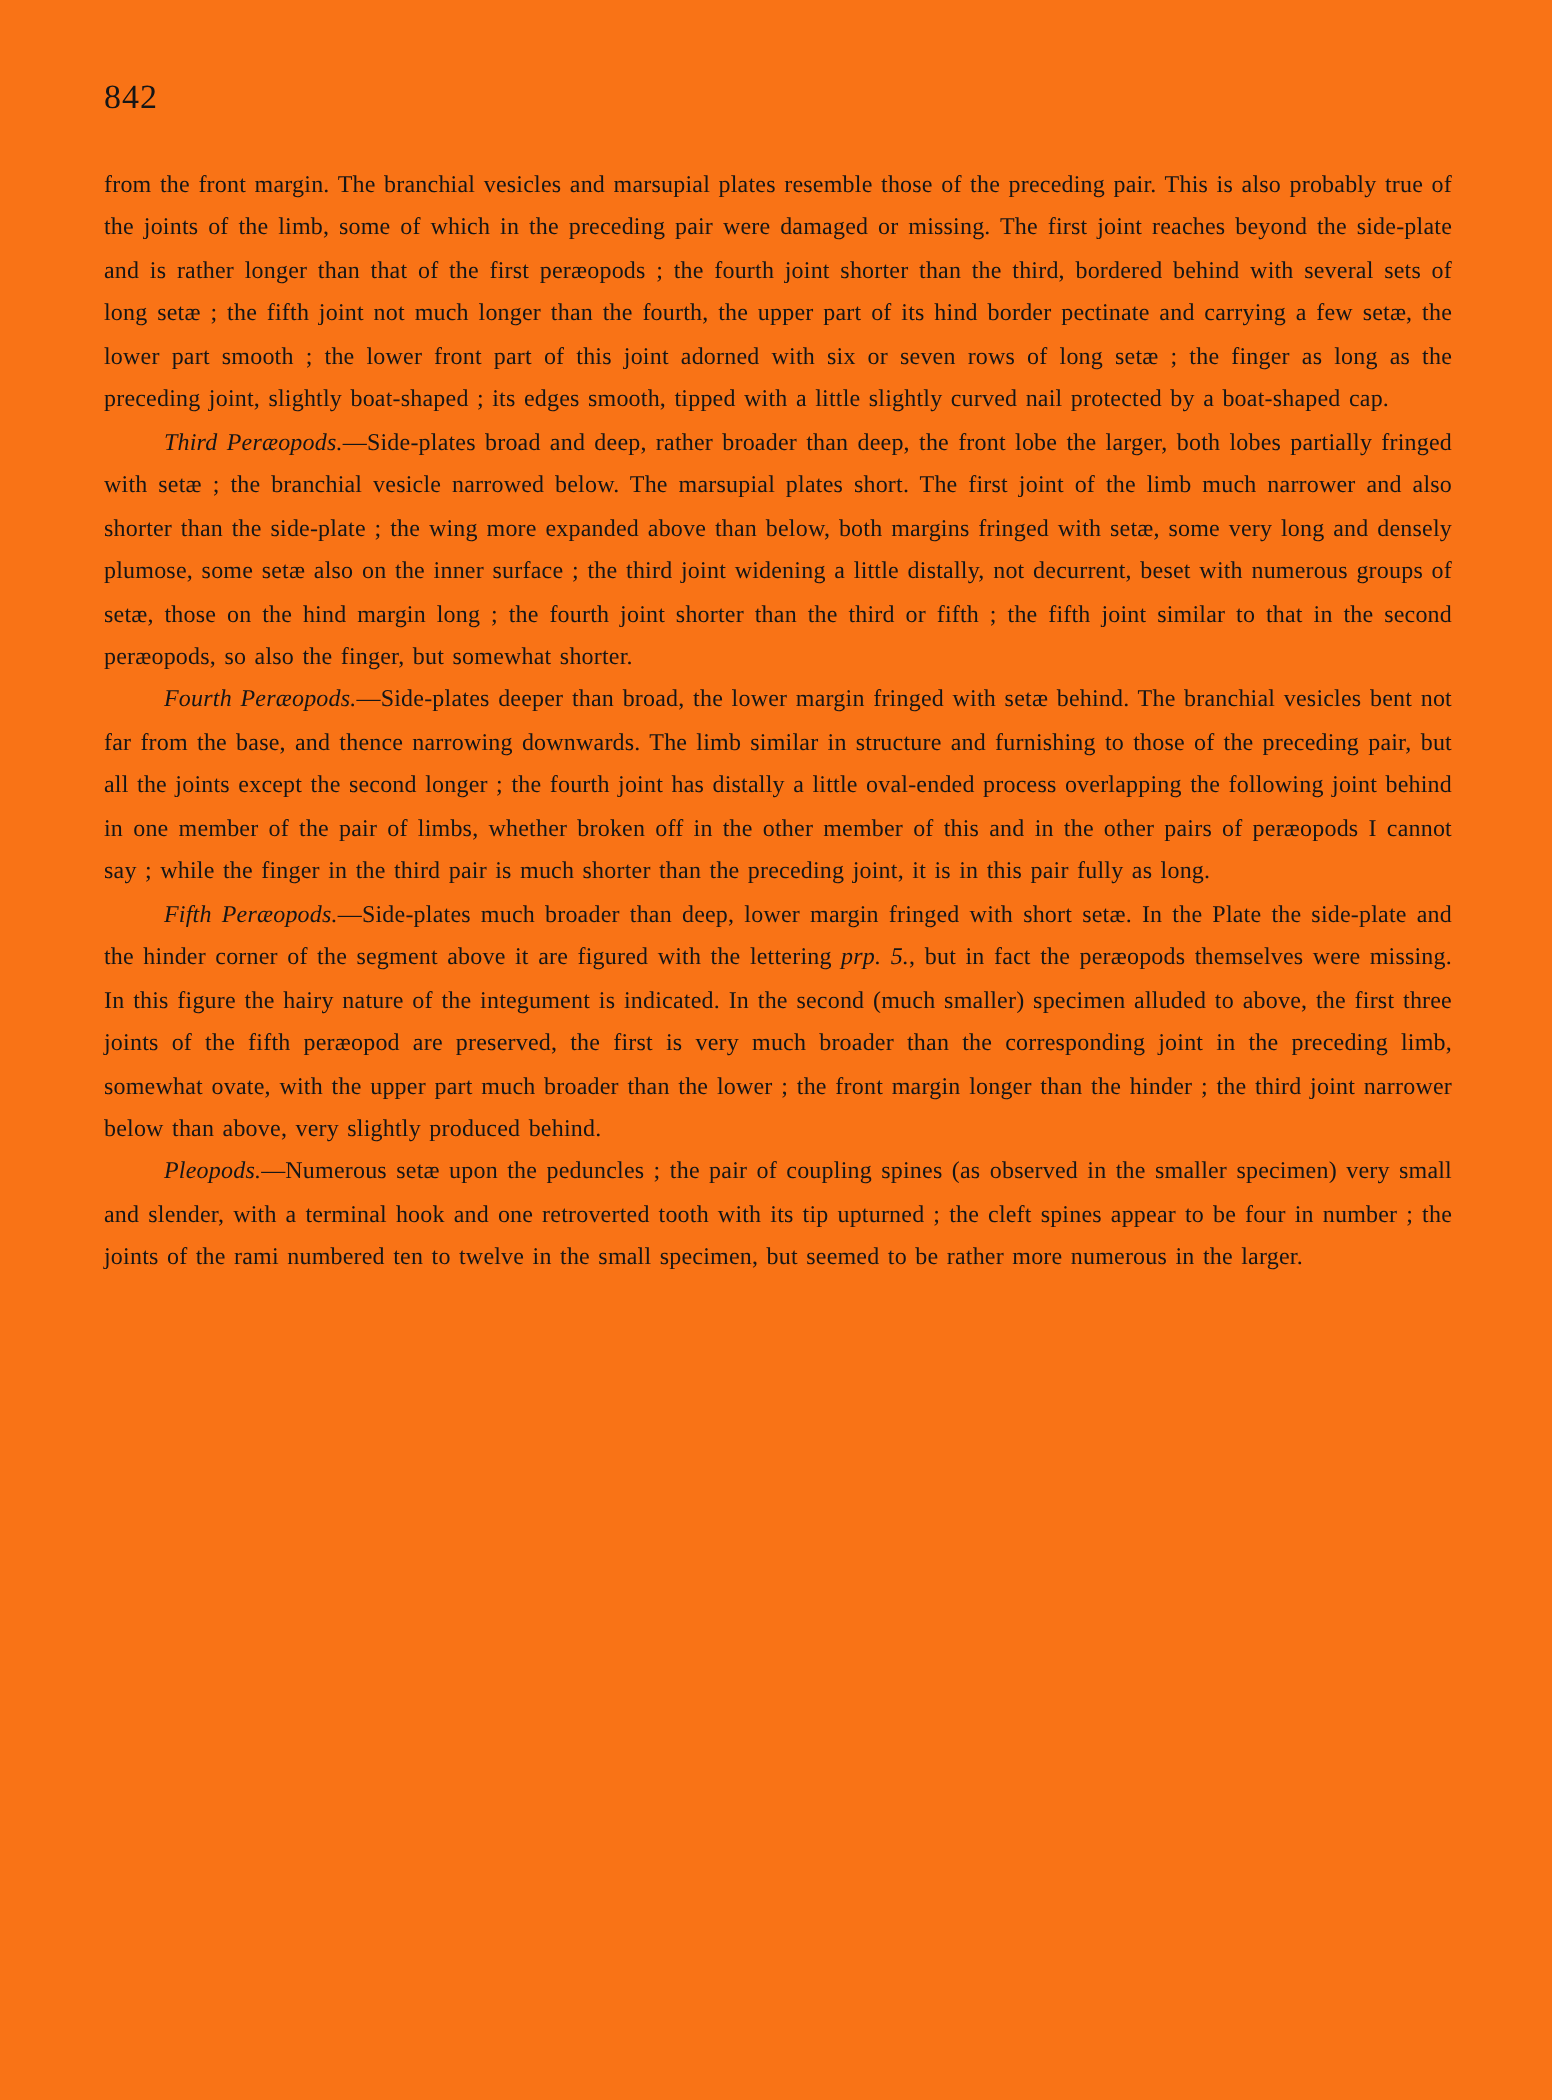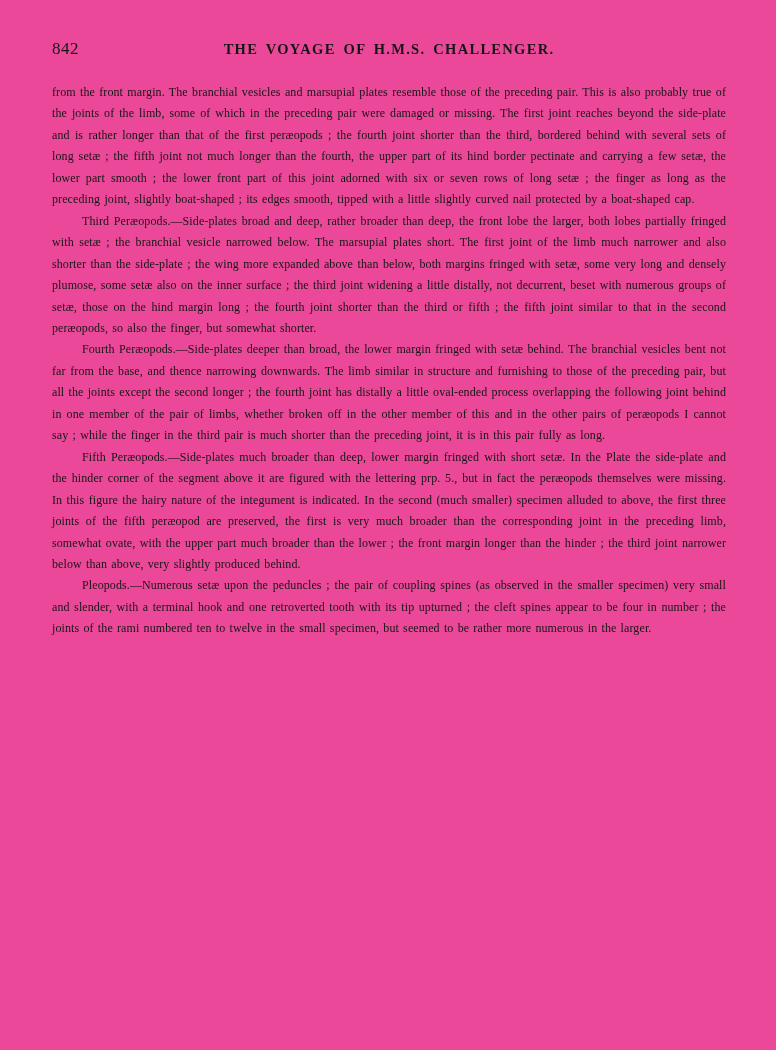--- a/index.html
+++ b/index.html
@@ -5,21 +5,21 @@
   * { margin: 0; padding: 0; box-sizing: border-box; }
   html, body { background: #e9e9e7; }
   body {
     width: 776px;
     height: 1050px;
     font-family: "Liberation Serif", "DejaVu Serif", serif;
   }
   .page {
     width: 776px;
     height: 1050px;
-    background: #ec4899;
+    background: #f97316;
     padding: 38px 50px 0 52px;
     color: #161616;
     overflow: hidden;
   }
   .page-header {
     position: relative;
     height: 24px;
     margin-bottom: 20px;
   }
   .page-number {
@@ -40,29 +40,28 @@
   .page-body p.para {
     font-size: 12px;
     line-height: 21.45px;
     text-align: justify;
     word-spacing: 1.1px;
     letter-spacing: 0.1px;
   }
   .page-body p.para.indent {
     text-indent: 30px;
   }
-  .ital { }
+  .ital { font-style: italic; }
 </style>
 </head>
 <body>
 
 <div class="page">
   <header class="page-header">
     <span class="page-number">842</span>
-    <div class="running-title">THE VOYAGE OF H.M.S. CHALLENGER.</div>
   </header>
   <main class="page-body">
       <p class="para"><span class="rom">from the front margin.  The branchial vesicles and marsupial plates resemble those of the preceding pair.  This is also probably true of the joints of the limb, some of which in the preceding pair were damaged or missing.  The first joint reaches beyond the side-plate and is rather longer than that of the first peræopods&nbsp;; the fourth joint shorter than the third, bordered behind with several sets of long setæ&nbsp;; the fifth joint not much longer than the fourth, the upper part of its hind border pectinate and carrying a few setæ, the lower part smooth&nbsp;; the lower front part of this joint adorned with six or seven rows of long setæ&nbsp;; the finger as long as the preceding joint, slightly boat-shaped&nbsp;; its edges smooth, tipped with a little slightly curved nail protected by a boat-shaped cap.</span></p>
       <p class="para indent"><span class="ital">Third Peræopods.</span><span class="rom">—Side-plates broad and deep, rather broader than deep, the front lobe the larger, both lobes partially fringed with setæ&nbsp;; the branchial vesicle narrowed below. The marsupial plates short.  The first joint of the limb much narrower and also shorter than the side-plate&nbsp;; the wing more expanded above than below, both margins fringed with setæ, some very long and densely plumose, some setæ also on the inner surface&nbsp;; the third joint widening a little distally, not decurrent, beset with numerous groups of setæ, those on the hind margin long&nbsp;; the fourth joint shorter than the third or fifth&nbsp;; the fifth joint similar to that in the second peræopods, so also the finger, but somewhat shorter.</span></p>
       <p class="para indent"><span class="ital">Fourth Peræopods.</span><span class="rom">—Side-plates deeper than broad, the lower margin fringed with setæ behind.  The branchial vesicles bent not far from the base, and thence narrowing downwards.  The limb similar in structure and furnishing to those of the preceding pair, but all the joints except the second longer&nbsp;; the fourth joint has distally a little oval-ended process overlapping the following joint behind in one member of the pair of limbs, whether broken off in the other member of this and in the other pairs of peræopods I cannot say&nbsp;; while the finger in the third pair is much shorter than the preceding joint, it is in this pair fully as long.</span></p>
       <p class="para indent"><span class="ital">Fifth Peræopods.</span><span class="rom">—Side-plates much broader than deep, lower margin fringed with short setæ.  In the Plate the side-plate and the hinder corner of the segment above it are figured with the lettering </span><span class="ital">prp. 5.</span><span class="rom">, but in fact the peræopods themselves were missing. In this figure the hairy nature of the integument is indicated.  In the second (much smaller) specimen alluded to above, the first three joints of the fifth peræopod are preserved, the first is very much broader than the corresponding joint in the preceding limb, somewhat ovate, with the upper part much broader than the lower&nbsp;; the front margin longer than the hinder&nbsp;; the third joint narrower below than above, very slightly produced behind.</span></p>
       <p class="para indent"><span class="ital">Pleopods.</span><span class="rom">—Numerous setæ upon the peduncles&nbsp;; the pair of coupling spines (as observed in the smaller specimen) very small and slender, with a terminal hook and one retroverted tooth with its tip upturned&nbsp;; the cleft spines appear to be four in number&nbsp;; the joints of the rami numbered ten to twelve in the small specimen, but seemed to be rather more numerous in the larger.</span></p>
     </main>
 </div>
 

